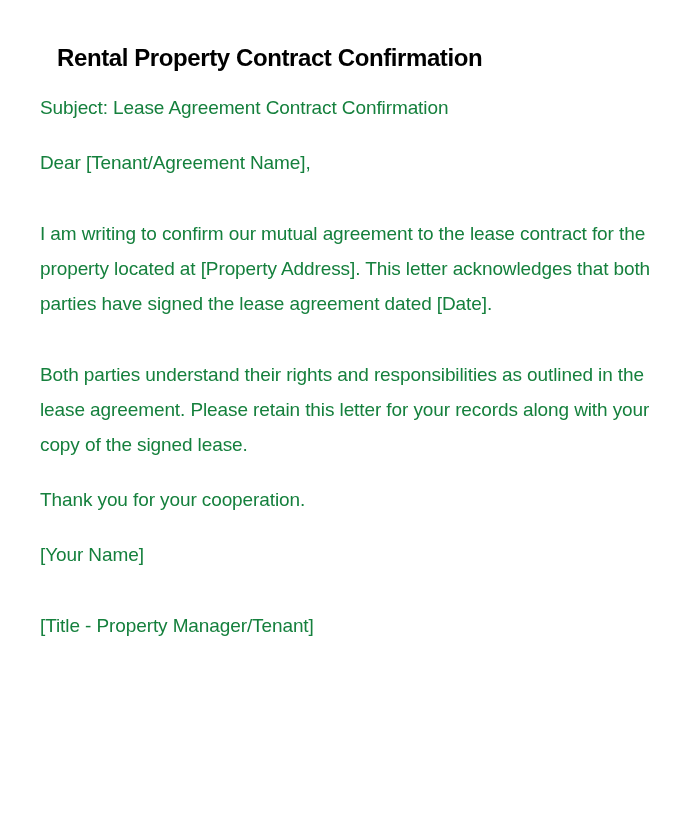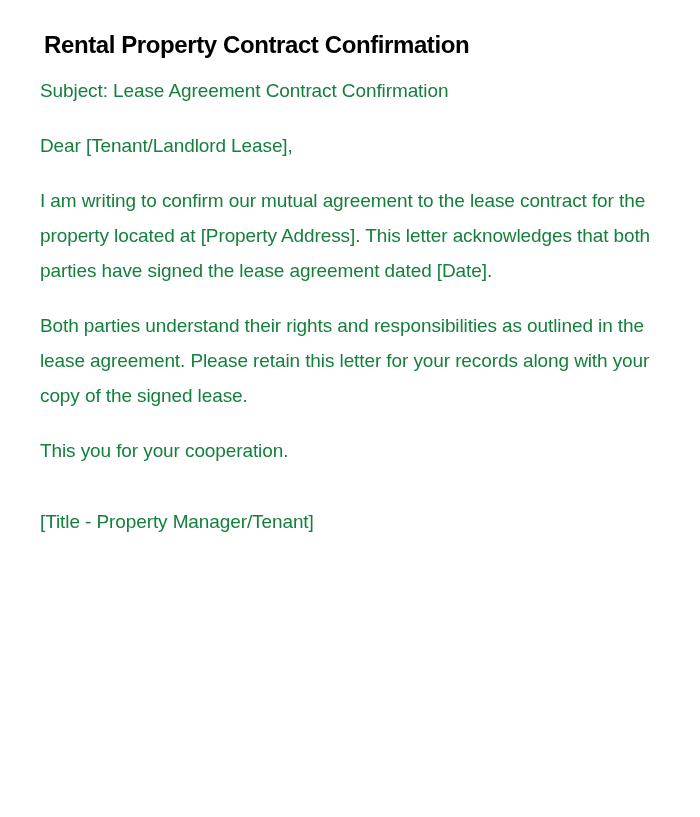--- a/index.html
+++ b/index.html
@@ -16,43 +16,44 @@
     }
     .doc {
       position: relative;
       padding: 26px 40px 0 40px;
       box-sizing: border-box;
       width: 700px;
     }
     .title {
       font-size: 24px;
       font-weight: bold;
-      margin: 4px;
+      margin: 17px;
       line-height: 30px;
       letter-spacing: -0.4px;
       color: #000000;
     }
     .para {
       font-size: 19px;
       line-height: 35px;
       margin: 0;
       color: #15803d;
       letter-spacing: -0.1px;
     }
     .subject { margin-top: 13px; line-height: 35px; }
     .greeting { margin-top: 20px; }
-    .body-para { margin-top: 20px; }
+    .body-para { margin-top: 36px; }
     .closing { margin-top: 20px; }
     .sig-name { margin-top: 20px; }
     .sig-title { margin-top: 36px; }
   </style>
 </head>
 <body>
 
 <div class="doc">
   <h1 class="title">Rental Property Contract Confirmation</h1>
   <p class="para subject">Subject: Lease Agreement Contract Confirmation</p>
-  <p class="para greeting">Dear [Tenant/Landlord Lease],</p>
+  <p class="para greeting">Dear [Tenant/Agreement Name],</p>
   <p class="para body-para">I am writing to confirm our mutual agreement to the lease contract for the property located at [Property Address]. This letter acknowledges that both parties have signed the lease agreement dated [Date].</p>
   <p class="para body-para">Both parties understand their rights and responsibilities as outlined in the lease agreement. Please retain this letter for your records along with your copy of the signed lease.</p>
-  <p class="para closing">This you for your cooperation.</p>
+  <p class="para closing">Thank you for your cooperation.</p>
+  <p class="para sig-name">[Your Name]</p>
   <p class="para sig-title">[Title - Property Manager/Tenant]</p>
 </div>
 
 </body></html>

